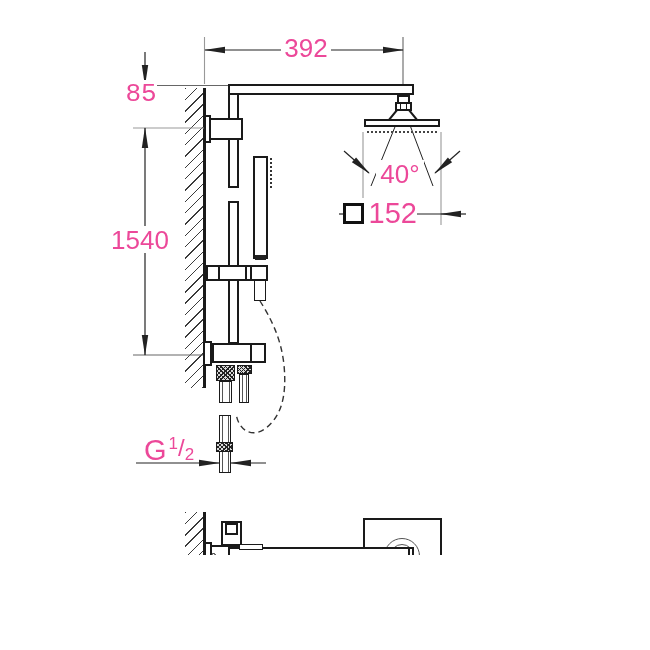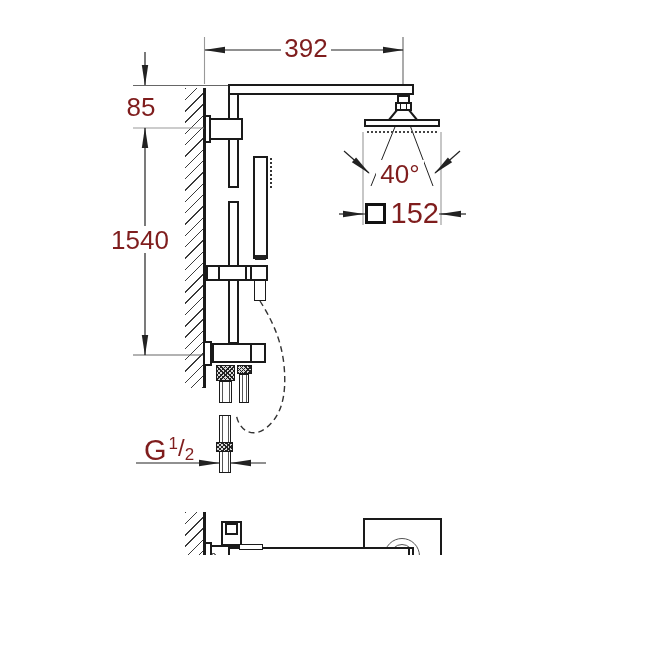--- a/index.html
+++ b/index.html
@@ -1,17 +1,17 @@
 <!DOCTYPE html>
 <html><head>
 <meta charset="utf-8">
 <style>
   html,body{margin:0;padding:0;background:#fff;}
   #canvas{position:relative;width:650px;height:555px;background:#ffffff;overflow:hidden;
-          font-family:"Liberation Sans", sans-serif;color:#7f1d1d;}
+          font-family:"Liberation Sans", sans-serif;color:#ec4899;}
   .abs{position:absolute;box-sizing:border-box;}
   .o{position:absolute;box-sizing:border-box;border:2px solid #1a1a1a;background:#ffffff;}
   .thin{border-width:1.5px;}
   .hatch{position:absolute;background-image:repeating-linear-gradient(135deg,#3a3a3a 0 1px,transparent 1px 8px);}
   .wall{position:absolute;background:#1a1a1a;}
   .knurl{position:absolute;box-sizing:border-box;border:1.5px solid #1a1a1a;
          background-color:#d8d8d8;
          background-image:repeating-linear-gradient(45deg,#222 0 1px,transparent 1px 3px),
                           repeating-linear-gradient(135deg,#222 0 1px,transparent 1px 3px);}
   .tube{position:absolute;box-sizing:border-box;border:1.5px solid #1a1a1a;background:#fff;}
@@ -137,30 +137,30 @@
 
   <div class="o" style="left:228px;top:547px;width:186px;height:18px;"></div>
   <div class="abs" style="left:408px;top:549px;width:1.5px;height:14px;background:#1a1a1a;"></div>
   <div class="o thin" style="left:239px;top:544px;width:24px;height:6px;"></div>
   <div class="o thin" style="left:239px;top:563px;width:24px;height:6px;"></div>
   <div class="abs" style="left:211px;top:553px;width:5px;height:5px;border:1.2px solid #1a1a1a;border-radius:50%;background:#fff;"></div>
 
   <div class="lbl" style="left:281px;top:34px;width:50px;height:27px;">
     <span>392</span>
   </div>
-  <div class="lbl" style="left:125px;top:93px;width:32px;height:27px;">
+  <div class="lbl" style="left:125px;top:80px;width:32px;height:27px;font-family:Liberation Mono, monospace;">
     <span>85</span>
   </div>
   <div class="lbl" style="left:110px;top:226px;width:60px;height:27px;">
     <span>1540</span>
   </div>
   <div class="lbl" style="left:376px;top:160px;width:48px;height:27px;justify-content:center;">
     <span>40°</span>
   </div>
-  <div class="lbl" style="left:365px;top:198px;width:74px;height:30px;font-size:29px;">
+  <div class="lbl" style="left:343px;top:198px;width:74px;height:30px;font-size:29px;">
     <span class="sqsym"></span>
     <span>152</span>
   </div>
   <div class="lbl g12" style="left:144px;top:437px;height:28px;">
     <span>G</span>
     <span class="sup">1</span>
     <span class="slash">/</span>
     <span class="sub">2</span>
   </div>
 

